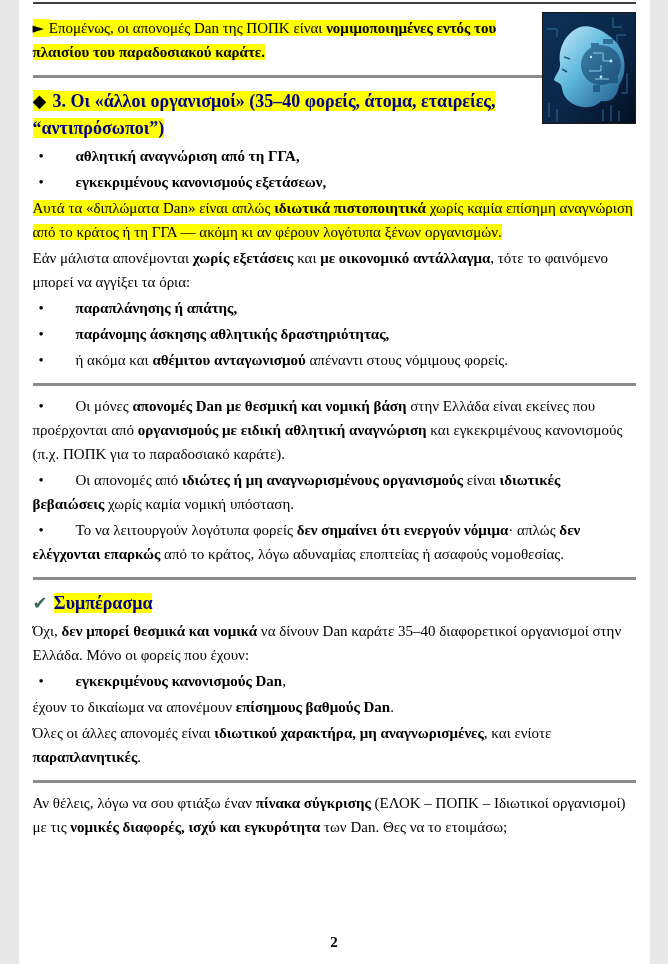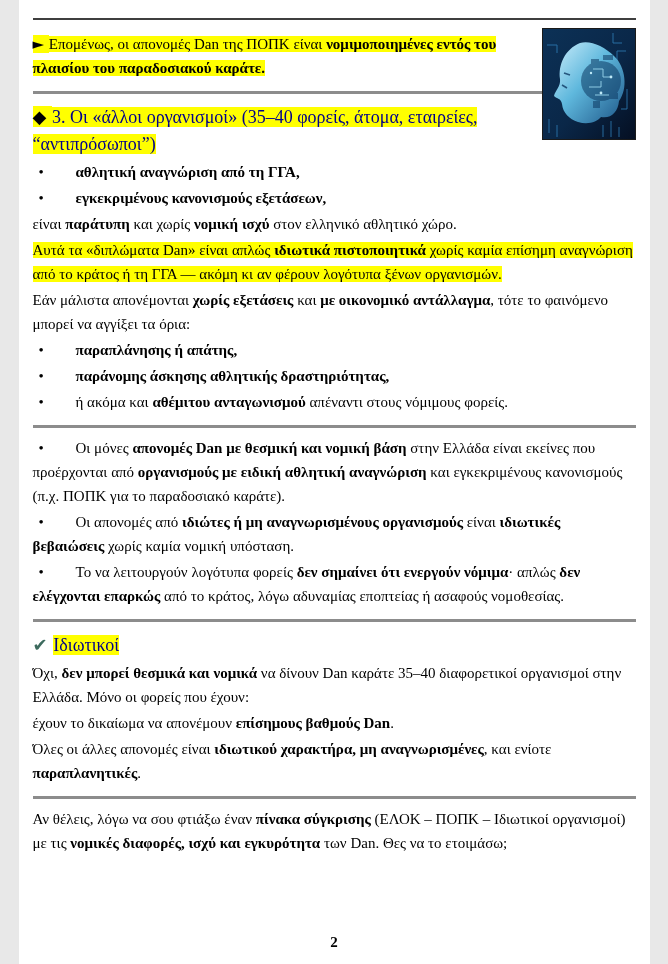--- a/index.html
+++ b/index.html
@@ -1,31 +1,31 @@
 <!DOCTYPE html>
 <html lang="el"><head>
 <meta charset="utf-8">
 <style>
   html,body{margin:0;padding:0;background:#e8e8e8;}
   .page{
     width:631px;height:964px;box-sizing:border-box;
     margin:0 auto;background:#ffffff;overflow:hidden;position:relative;
-    padding:16px 14px;
+    padding:0 14px;
     font-family:"Liberation Serif","DejaVu Serif",serif;
     font-size:15px;line-height:24px;color:#000;
   }
   .top-rule{height:2px;background:#3f3f3f;margin:2px 0 0 0;}
   .rule{height:3px;background:#8c8c8c;margin:11px 0 8px 0;}
   .hero{
     float:right;width:92px;height:110px;margin:8px 0 10px 14px;
     border:1px solid #1a1a1a;background:#061226;
   }
   p.doc{margin:2px 0;}
   p.intro{margin-top:12px;}
-  h2.section{font-size:18px;line-height:27px;font-weight:normal;margin:9px 0 2px 0;}
+  h2.section{font-size:18px;line-height:27px;font-weight:bold;margin:9px 0 2px 0;}
   .b{font-weight:bold;}
   .hl{background:#ffff00;}
   .c-blue{color:#00008b;}
   .c-check{color:#3d6b5e;}
   .glyph{font-family:"DejaVu Sans",sans-serif;}
   span.bullet{display:inline-block;width:43px;padding-left:6px;box-sizing:border-box;}
   .pagenum{
     position:absolute;left:0;right:0;bottom:10px;text-align:center;
     font-weight:bold;font-size:15px;
   }
@@ -81,33 +81,33 @@
       <path d="M21 44 l6 2 M19 56 l5 3" stroke="#0e3a63" stroke-width="1.6" fill="none" opacity="0.8"></path>
     </svg>
   </div>
 
   <div id="doc-body">
       <p class="doc intro"><span class="hl glyph">► </span><span class="hl">Επομένως, οι απονομές Dan της ΠΟΠΚ είναι </span><span class="b hl">νομιμοποιημένες εντός του πλαισίου του παραδοσιακού καράτε.</span></p>
       <div class="rule"></div>
       <h2 class="section"><span class="hl glyph">◆ </span><span class="hl c-blue">3. Οι «άλλοι οργανισμοί» (35–40 φορείς, άτομα, εταιρείες, “αντιπρόσωποι”)</span></h2>
       <p class="doc"><span class="bullet">•</span><span class="b">αθλητική αναγνώριση από τη ΓΓΑ,</span></p>
       <p class="doc"><span class="bullet">•</span><span class="b">εγκεκριμένους κανονισμούς εξετάσεων,</span></p>
-      <p class="doc"><span class="">είναι </span><span class="b">παράτυπη</span><span class=""> και χωρίς </span><span class="b">νομική ισχύ</span><span class=""> στον ελληνικό αθλητικό χώρο.</span></p>
       <p class="doc"><span class="hl">Αυτά τα «διπλώματα Dan» είναι απλώς </span><span class="b hl">ιδιωτικά πιστοποιητικά</span><span class="hl"> χωρίς καμία επίσημη αναγνώριση από το κράτος ή τη ΓΓΑ — ακόμη κι αν φέρουν λογότυπα ξένων οργανισμών.</span></p>
       <p class="doc"><span class="">Εάν μάλιστα απονέμονται </span><span class="b">χωρίς εξετάσεις</span><span class=""> και </span><span class="b">με οικονομικό αντάλλαγμα</span><span class="">, τότε το φαινόμενο μπορεί να αγγίξει τα όρια:</span></p>
       <p class="doc"><span class="bullet">•</span><span class="b">παραπλάνησης ή απάτης,</span></p>
       <p class="doc"><span class="bullet">•</span><span class="b">παράνομης άσκησης αθλητικής δραστηριότητας,</span></p>
       <p class="doc"><span class="bullet">•</span><span class="">ή ακόμα και </span><span class="b">αθέμιτου ανταγωνισμού</span><span class=""> απέναντι στους νόμιμους φορείς.</span></p>
       <div class="rule"></div>
       <p class="doc"><span class="bullet">•</span><span class="">Οι μόνες </span><span class="b">απονομές Dan με θεσμική και νομική βάση</span><span class=""> στην Ελλάδα είναι εκείνες που προέρχονται από </span><span class="b">οργανισμούς με ειδική αθλητική αναγνώριση</span><span class=""> και εγκεκριμένους κανονισμούς (π.χ. ΠΟΠΚ για το παραδοσιακό καράτε).</span></p>
       <p class="doc"><span class="bullet">•</span><span class="">Οι απονομές από </span><span class="b">ιδιώτες ή μη αναγνωρισμένους οργανισμούς</span><span class=""> είναι </span><span class="b">ιδιωτικές βεβαιώσεις</span><span class=""> χωρίς καμία νομική υπόσταση.</span></p>
       <p class="doc"><span class="bullet">•</span><span class="">Το να λειτουργούν λογότυπα φορείς </span><span class="b">δεν σημαίνει ότι ενεργούν νόμιμα</span><span class="">· απλώς </span><span class="b">δεν ελέγχονται επαρκώς</span><span class=""> από το κράτος, λόγω αδυναμίας εποπτείας ή ασαφούς νομοθεσίας.</span></p>
       <div class="rule"></div>
-      <h2 class="section"><span class="glyph c-check">✔ </span><span class="hl c-blue">Ιδιωτικοί</span></h2>
+      <h2 class="section"><span class="glyph c-check">✔ </span><span class="hl c-blue">Συμπέρασμα</span></h2>
       <p class="doc"><span class="">Όχι, </span><span class="b">δεν μπορεί θεσμικά και νομικά</span><span class=""> να δίνουν Dan καράτε 35–40 διαφορετικοί οργανισμοί στην Ελλάδα. Μόνο οι φορείς που έχουν:</span></p>
+      <p class="doc"><span class="bullet">•</span><span class="b">εγκεκριμένους κανονισμούς Dan</span><span class="">,</span></p>
       <p class="doc"><span class="">έχουν το δικαίωμα να απονέμουν </span><span class="b">επίσημους βαθμούς Dan</span><span class="">.</span></p>
       <p class="doc"><span class="">Όλες οι άλλες απονομές είναι </span><span class="b">ιδιωτικού χαρακτήρα, μη αναγνωρισμένες</span><span class="">, και ενίοτε </span><span class="b">παραπλανητικές</span><span class="">.</span></p>
       <div class="rule"></div>
       <p class="doc"><span class="">Αν θέλεις, λόγω να σου φτιάξω έναν </span><span class="b">πίνακα σύγκρισης</span><span class=""> (ΕΛΟΚ – ΠΟΠΚ – Ιδιωτικοί οργανισμοί) με τις </span><span class="b">νομικές διαφορές, ισχύ και εγκυρότητα</span><span class=""> των Dan. Θες να το ετοιμάσω;</span></p>
     </div>
 
   <div class="pagenum">2</div>
 </div>
 
 </body></html>

